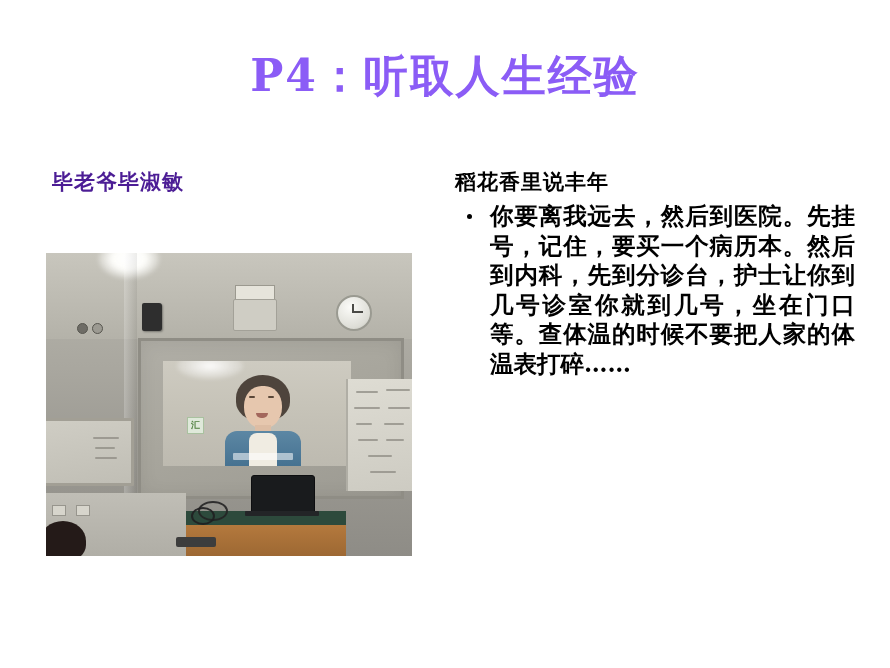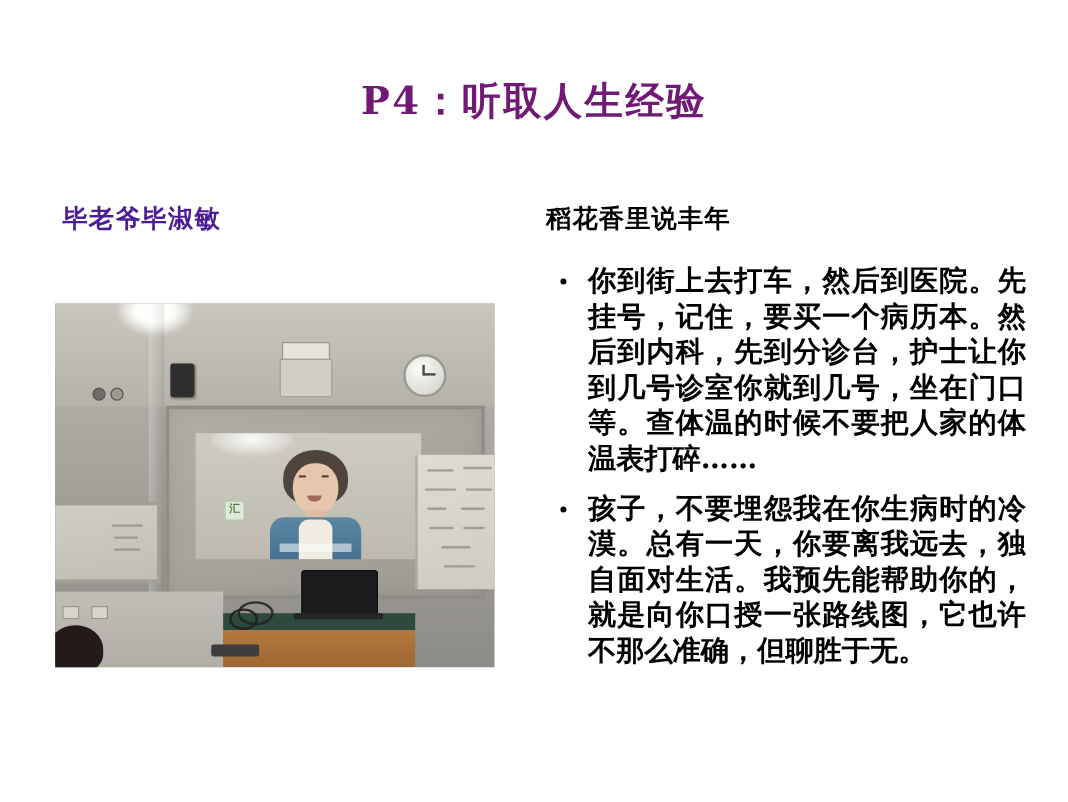--- a/index.html
+++ b/index.html
@@ -13,28 +13,28 @@
     position: relative;
     overflow: hidden;
     font-family: "DejaVu Sans", "Liberation Sans", sans-serif;
     color: #000000;
   }
 
   
   .slide-title {
     position: absolute;
     left: 0;
-    top: 67px;
+    top: 52px;
     width: 890px;
     text-align: center;
-    font-size: 32px;
+    font-size: 44px;
     font-weight: bold;
     letter-spacing: 2px;
     line-height: 1.1;
-    color: #701a75;
+    color: #8b5cf6;
     font-family: "DejaVu Serif", "Liberation Serif", serif;
   }
 
   
   .left-col {
     position: absolute;
     left: 46px;
     top: 168px;
     width: 380px;
   }
@@ -329,21 +329,21 @@
   .right-col {
     position: absolute;
     left: 455px;
     top: 168px;
     width: 400px;
   }
   .right-heading {
     font-size: 21px;
     font-weight: bold;
     letter-spacing: 1px;
-    margin-bottom: 24px;
+    margin-bottom: 6px;
     font-family: "DejaVu Serif", "Liberation Serif", serif;
   }
   .bullet-list {
     list-style: none;
     margin: 0;
     padding: 0;
   }
   .bullet-item {
     position: relative;
     padding-left: 35px;
@@ -444,20 +444,16 @@
     <div class="student-head"></div>
   </div>
 </div>
 
 <div class="right-col">
   <div class="right-heading">稻花香里说丰年</div>
 
   <ul class="bullet-list">
     <li class="bullet-item">
       <span class="bullet-dot"></span>
-      <span>你到街上去打车，然后到医院。先挂号，记住，要买一个病历本。然后到内科，先到分诊台，护士让你到几号诊室你就到几号，坐在门口等。查体温的时候不要把人家的体温表打碎……</span>
-    </li>
-    <li class="bullet-item">
-      <span class="bullet-dot"></span>
-      <span>孩子，不要埋怨我在你生病时的冷漠。总有一天，你要离我远去，独自面对生活。我预先能帮助你的，就是向你口授一张路线图，它也许不那么准确，但聊胜于无。</span>
+      <span>你要离我远去，然后到医院。先挂号，记住，要买一个病历本。然后到内科，先到分诊台，护士让你到几号诊室你就到几号，坐在门口等。查体温的时候不要把人家的体温表打碎……</span>
     </li>
   </ul>
 </div>
 
 </body></html>

